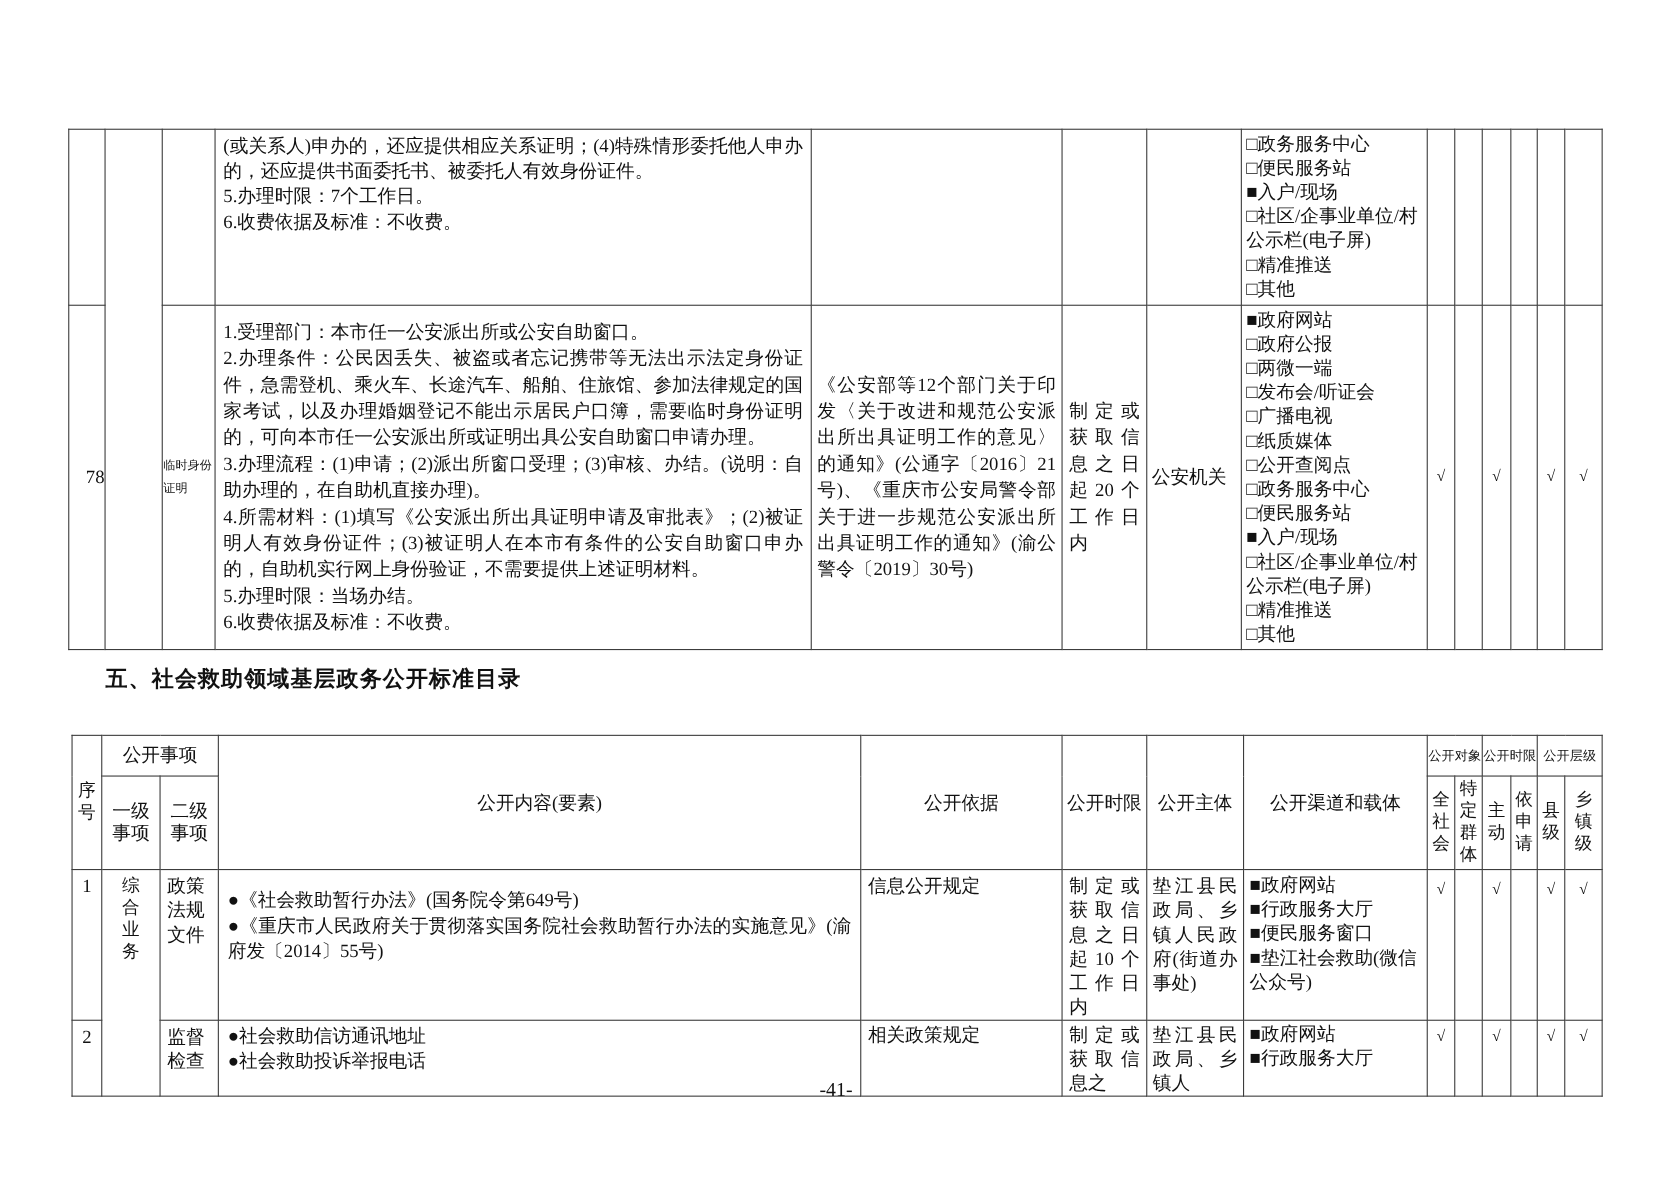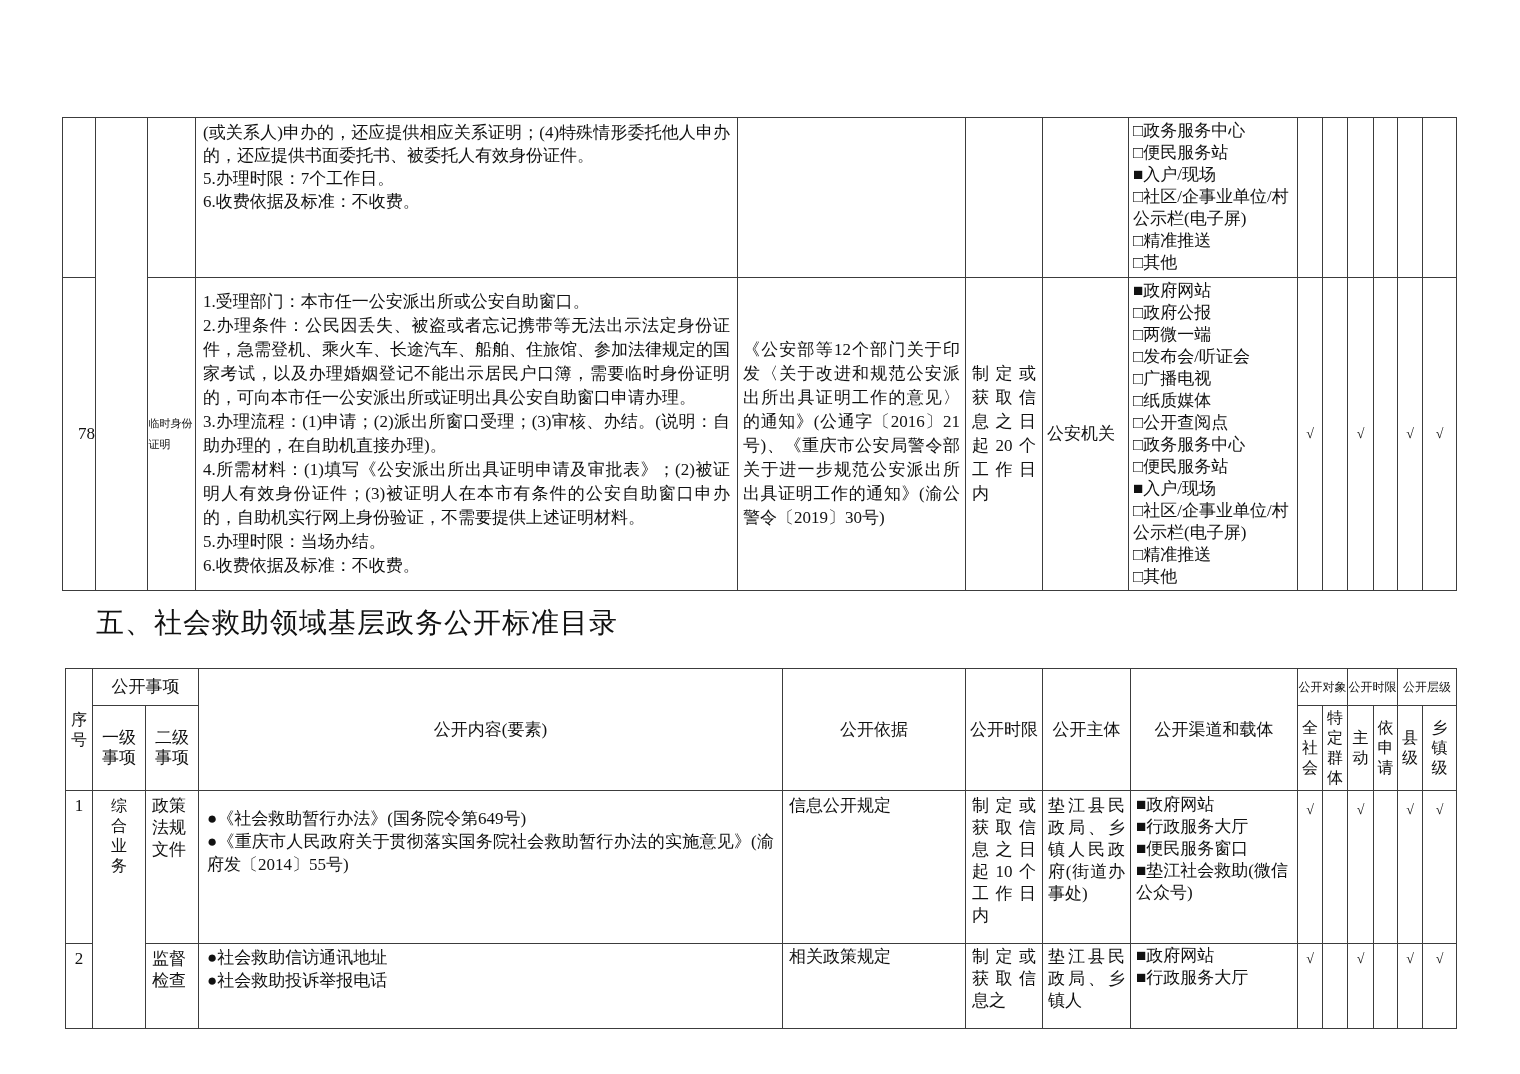--- a/index.html
+++ b/index.html
@@ -25,34 +25,34 @@
   .t1 .c-subj     { padding:0 4px; }
   .t1 .c-chan     { padding:2px 4px; line-height:22px; }
   .t1 .c-chk      { font-size:14px; text-align:center; }
 
   
   .t2 .hcell      { text-align:center; vertical-align:middle; line-height:20px; }
   .t2 .hsmall     { font-size:12px; line-height:18px; }
   .t2 .c-seq      { text-align:center; padding-top:4px; }
   .t2 .c-content  { text-align:justify; padding:16px 8px 0; line-height:23px; }
   .t2 .c-basis    { padding:4px 6px 0; }
-  .t2 .c-time     { text-align:justify; padding:4px 6px 16px;margin-top:47px; }
+  .t2 .c-time     { text-align:justify; padding:4px 6px 0;margin-top:47px; }
   .t2 .c-subj     { text-align:justify; padding:4px 5px 0;margin-left:40px; }
   .t2 .c-chan     { padding:3px 5px 0; line-height:22px; }
   .t2 .c-chk      { font-size:14px; text-align:center; padding-top:8px; }
   .t2 .c-l2cell   { padding:4px 6px 0; line-height:22px; }
 
   
   .vwrap { text-align:center; }
   .vtext { display:inline-block; width:18px; font-size:16px; line-height:20px;
            word-break:break-all; white-space:normal; text-align:center; }
   .v15   { font-size:11px; width:46px; line-height:21px; word-break:break-all;
            white-space:normal; display:inline-block; text-align:left; }
 
-  .heading { position:absolute; left:96px; top:604px; font-size:28px; font-weight:normal;
+  .heading { position:absolute; left:96px; top:604px; font-size:20px; font-weight:bold;
              font-family:"Liberation Sans","DejaVu Sans",sans-serif; letter-spacing:1px; }
   .footer  { position:absolute; left:0; top:980px; width:1520px; text-align:center;
              font-size:18px; }
 </style>
 </head>
 <body>
 
 <div class="page">
 
   <table class="t1">
@@ -211,14 +211,15 @@
       <td class="c-chk" style="padding-top:4px">√</td>
       <td class="c-chk" style="padding-top:4px"></td>
       <td class="c-chk" style="padding-top:4px">√</td>
       <td class="c-chk" style="padding-top:4px"></td>
       <td class="c-chk" style="padding-top:4px">√</td>
       <td class="c-chk" style="padding-top:4px">√</td>
     </tr>
   </tbody>
     </table>
 
+  <div class="footer">-41-</div>
 
 </div>
 
 </body></html>

